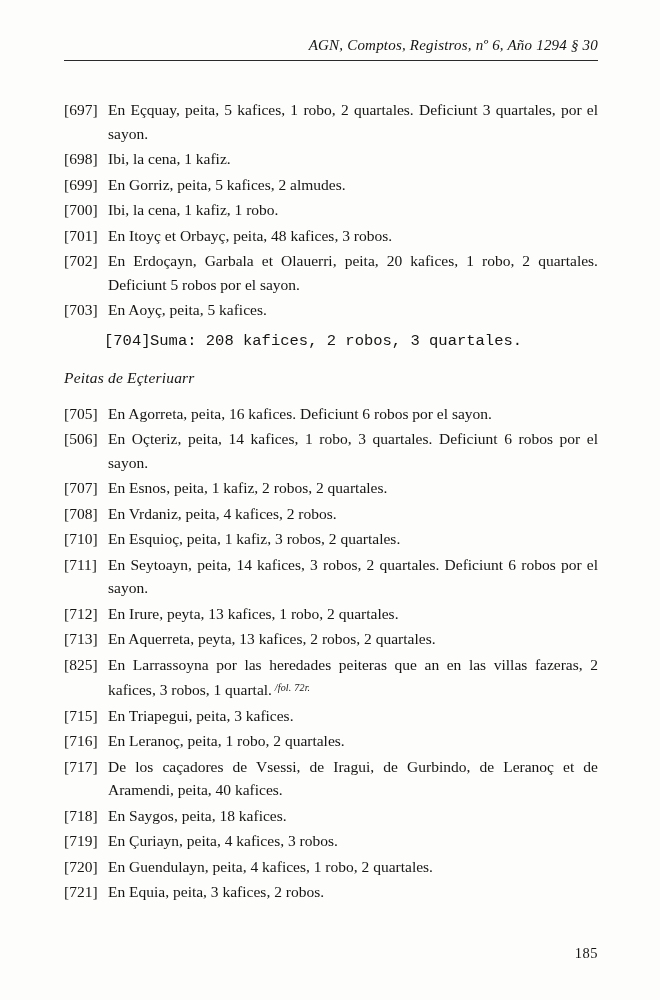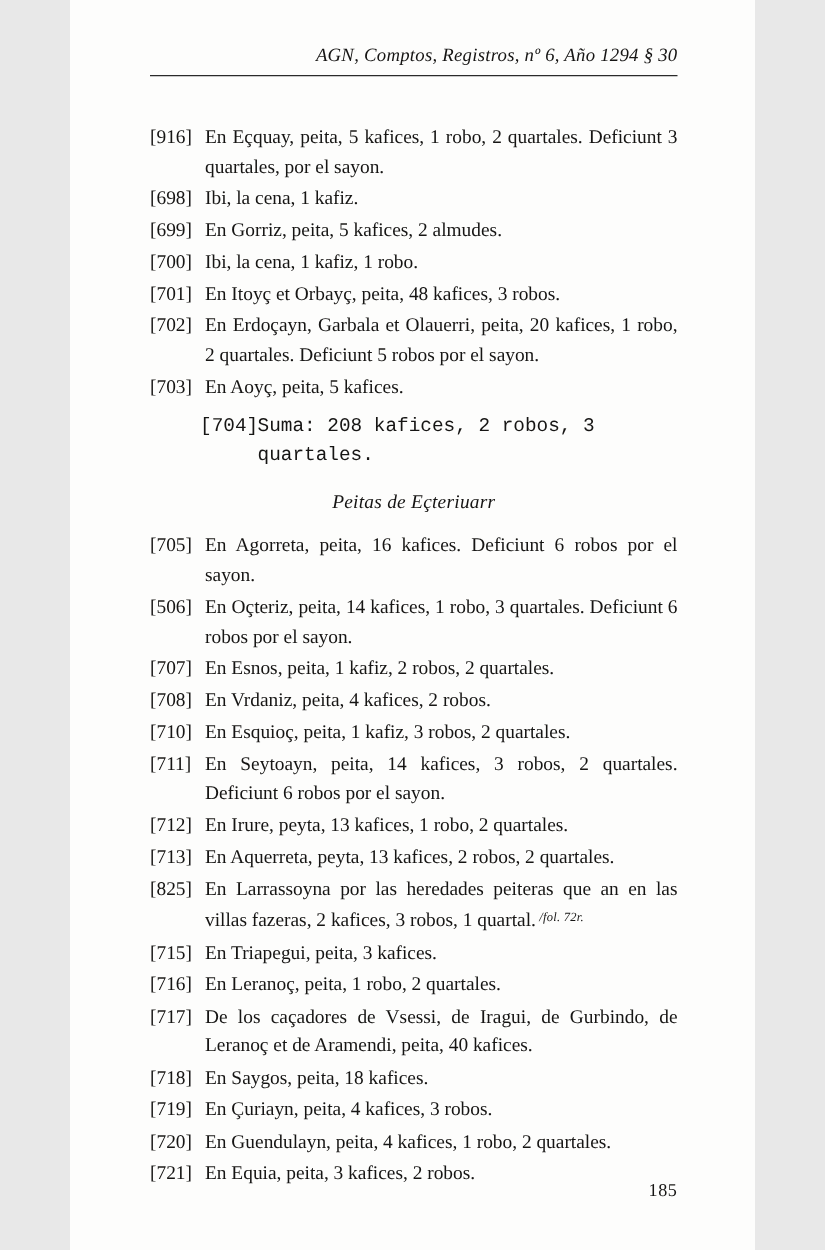--- a/index.html
+++ b/index.html
@@ -1,20 +1,20 @@
 <!DOCTYPE html>
 <html><head>
 <meta charset="utf-8">
 <style>
   html, body { margin: 0; padding: 0; }
   body { background: #e8e8e8; }
 
   .page {
     position: relative;
-    width: 548px;
+    width: 660px;
     height: 1000px;
     margin: 0 auto;
     background: #fdfdfc;
     color: #161514;
     font-family: "Liberation Serif", "DejaVu Serif", serif;
     box-sizing: border-box;
     padding: 36px 62px 0 64px;
     overflow: hidden;
   }
 
@@ -56,21 +56,20 @@
     margin: 8px 0 6px 40px;
     position: relative;
     padding-left: 46px;
     font-family: Liberation Mono, monospace;
   }
 
   .section-heading {
     font-style: italic;
     font-weight: normal;
     font-size: 15.5px;
-    text-align: center;
     margin: 13px 0 12px 0;
     letter-spacing: 0.2px;
   }
 
   .folio-note {
     font-size: 10px;
     vertical-align: 4px;
     letter-spacing: 0.2px;
     white-space: nowrap;
     font-style: italic;
@@ -92,21 +91,21 @@
 <div class="page">
 
   <header>
     <div class="running-head">AGN, Comptos, Registros, nº 6, Año 1294 § 30</div>
     <hr class="header-rule">
   </header>
 
   <main class="body-text">
 
     <div id="entries-1">
-        <div class="entry"><span class="entry-num">[916]</span><span class="entry-text">En Eçquay, peita, 5 kafices, 1 robo, 2 quartales. Deficiunt 3 quartales, por el sayon.</span></div>
+        <div class="entry"><span class="entry-num">[697]</span><span class="entry-text">En Eçquay, peita, 5 kafices, 1 robo, 2 quartales. Deficiunt 3 quartales, por el sayon.</span></div>
         <div class="entry"><span class="entry-num">[698]</span><span class="entry-text">Ibi, la cena, 1 kafiz.</span></div>
         <div class="entry"><span class="entry-num">[699]</span><span class="entry-text">En Gorriz, peita, 5 kafices, 2 almudes.</span></div>
         <div class="entry"><span class="entry-num">[700]</span><span class="entry-text">Ibi, la cena, 1 kafiz, 1 robo.</span></div>
         <div class="entry"><span class="entry-num">[701]</span><span class="entry-text">En Itoyç et Orbayç, peita, 48 kafices, 3 robos.</span></div>
         <div class="entry"><span class="entry-num">[702]</span><span class="entry-text">En Erdoçayn, Garbala et Olauerri, peita, 20 kafices, 1 robo, 2 quartales. Deficiunt 5 robos por el sayon.</span></div>
         <div class="entry"><span class="entry-num">[703]</span><span class="entry-text">En Aoyç, peita, 5 kafices.</span></div>
       </div>
 
     <div class="suma-entry">
       <span class="entry-num">[704]</span>

